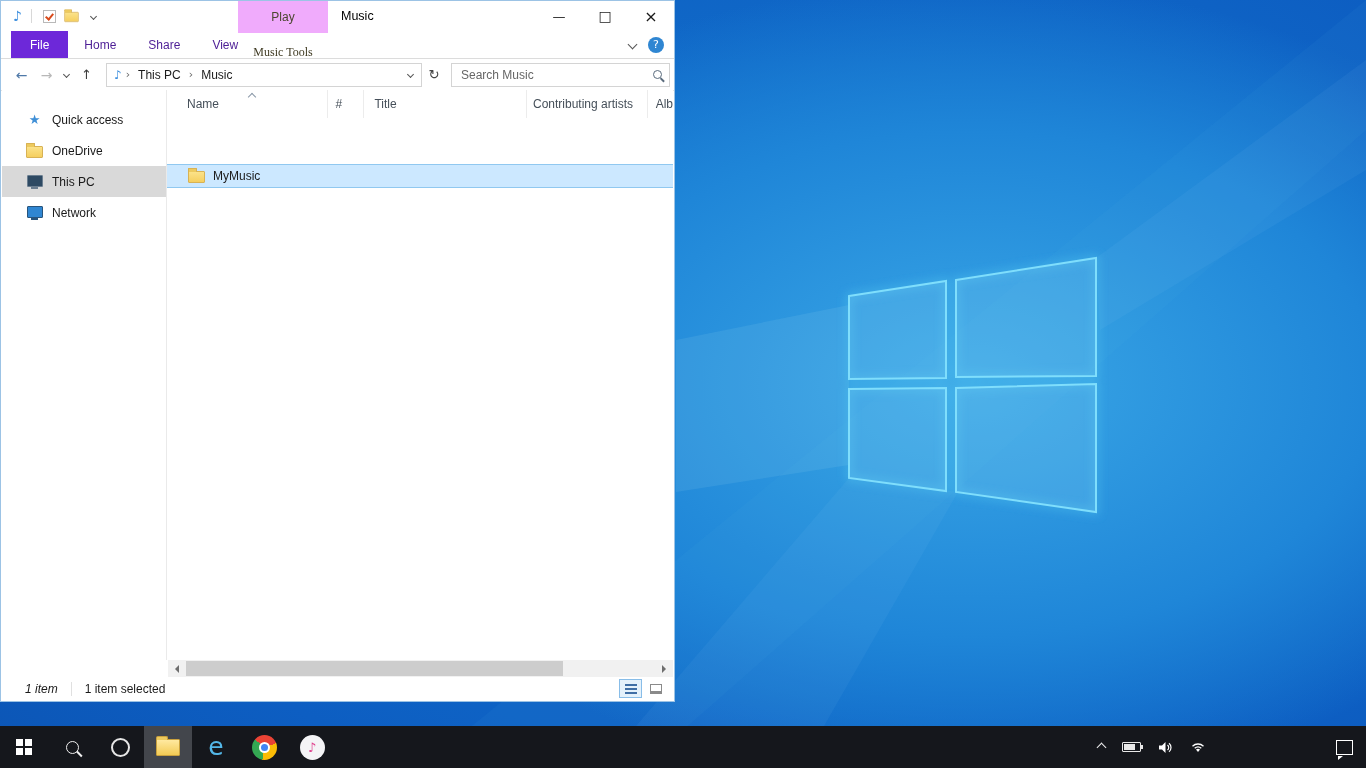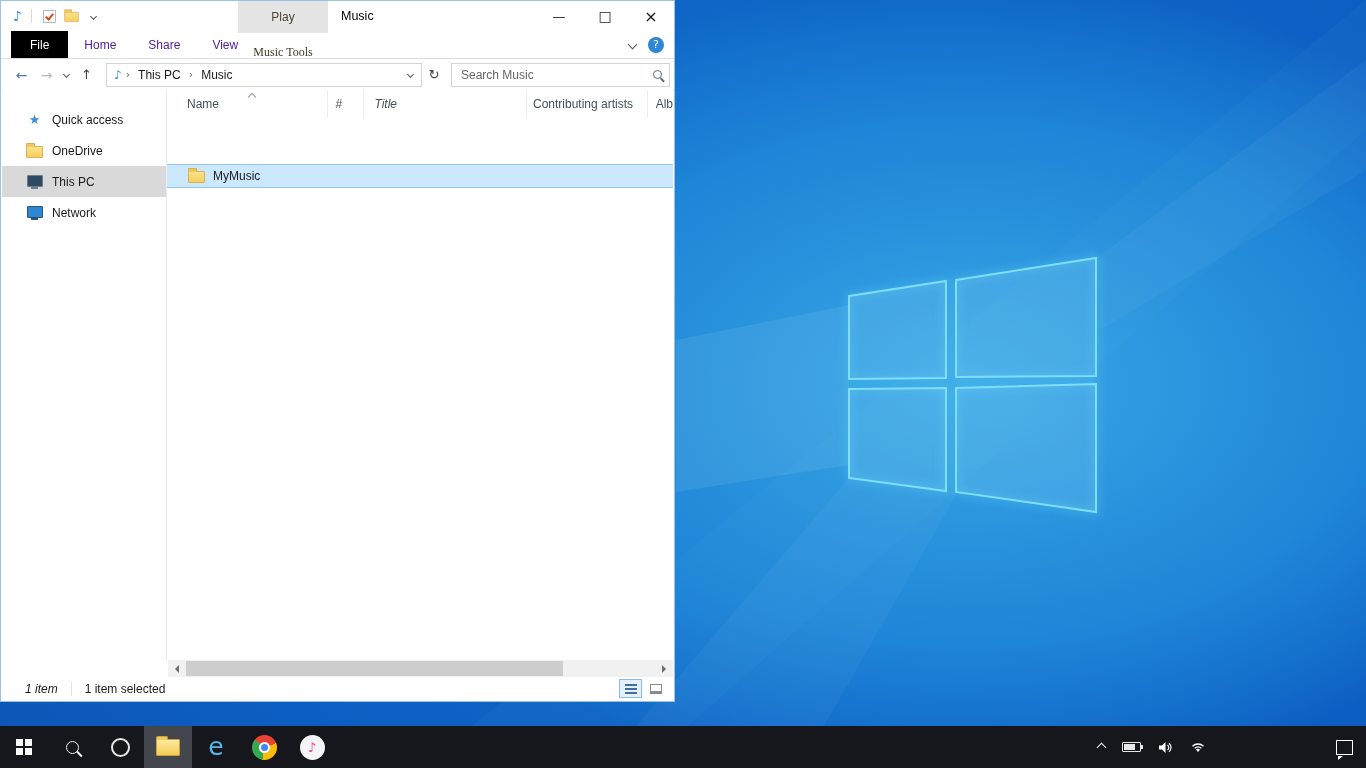--- a/index.html
+++ b/index.html
@@ -27,34 +27,34 @@
   }
 
   
   .titlebar { height:30px; display:flex; align-items:center; padding-left:12px; position:relative; background:#fff; }
   .app-icon { color:#3b8ede; font-size:14px; margin-right:9px; }
   .qat-sep { width:1px; height:14px; background:#d8d8d8; margin-right:7px; }
   .qat-btn { background:none; border:none; width:22px; height:22px; display:flex; align-items:center; justify-content:center; padding:0; }
   .prop-icon { width:11px; height:11px; border:1px solid #b9b9b9; background:#fff; position:relative; }
   .prop-icon::after { content:""; position:absolute; left:3px; top:1px; width:3px; height:6px;
     border-right:2px solid #d84a1b; border-bottom:2px solid #d84a1b; transform:rotate(40deg); }
-  .ctx-group { position:absolute; left:237px; top:0; width:90px; height:32px; background:#e5e5e5;
+  .ctx-group { position:absolute; left:237px; top:0; width:90px; height:32px; background:#f0abfc;
     display:flex; align-items:center; justify-content:center; font-size:12px; color:#4c4730; z-index:2; }
   .win-title { position:absolute; left:340px; top:0; line-height:30px; font-size:12.5px; color:#000; }
   .win-controls { position:absolute; right:0; top:0; height:30px; display:flex; }
   .win-btn { width:46px; height:30px; display:flex; align-items:center; justify-content:center;
     font-size:13px; color:#1a1a1a; background:none; border:none; padding:0; }
   .win-btn.max { font-size:14px; }
   .win-btn.close { font-size:16px; }
 
   
   .ribbon-row { height:27px; display:flex; align-items:stretch; padding-left:10px;
     position:relative; border-bottom:1px solid #dcdcdc; background:#fff; }
   .tab { display:flex; align-items:center; padding:0 16px; font-size:12px; color:#4c1d95; background:none; border:none; }
-  .tab.file-tab { background:#000000; color:#fff; padding:0 19px; }
+  .tab.file-tab { background:#6d28d9; color:#fff; padding:0 19px; }
   .tab.ctx-tab { position:absolute; left:237px; top:8px; height:27px; width:90px; justify-content:center; padding:0; color:#3f3a22;font-family:Liberation Serif, serif; }
   .ribbon-right { position:absolute; right:10px; top:0; height:27px; display:flex; align-items:center; gap:12px; }
   .flat-btn { background:none; border:none; padding:0; display:flex; align-items:center; justify-content:center; }
   .help-btn { width:16px; height:16px; border-radius:50%; background:#2f86d2; color:#fff;
     font-size:11px; display:flex; align-items:center; justify-content:center; border:none; padding:0; }
 
   .chev { display:inline-block; width:6px; height:6px; border-right:1.4px solid #555; border-bottom:1.4px solid #555; transform:rotate(45deg); }
   .chev.tiny { width:4px; height:4px; }
   .chev.up { transform:rotate(-135deg); }
   .chev.white { border-color:#eee; }
@@ -95,21 +95,21 @@
     border-radius:1px; position:relative; margin-top:2px; box-sizing:border-box; flex:none; }
   .folder-icon::before { content:""; position:absolute; top:-4px; left:-1px; width:7px; height:3px; background:#edca5e;
     border:1px solid #d8b254; border-bottom:none; border-radius:1px 1px 0 0; }
   .folder-icon.small { transform:scale(0.85); }
 
   .content { flex:1; position:relative; min-width:0; }
   .col-headers { height:28px; display:flex; align-items:center; font-size:12px; color:#454f59; }
   .col { height:100%; display:flex; align-items:center; border-right:1px solid #ececec; box-sizing:border-box; }
   .col-name { width:161px; padding-left:20px; position:relative; }
   .col-num { width:37px; padding-left:8px; }
-  .col-title { width:163px; padding-left:10px;font-style:italic; }
+  .col-title { width:163px; padding-left:10px; }
   .col-artists { width:121px; padding-left:6px; }
   .col-album { flex:1; padding-left:8px; border-right:none; }
   .sort-caret { position:absolute; top:4px; left:82px; width:5px; height:5px;
     border-left:1.3px solid #8a98a8; border-top:1.3px solid #8a98a8; transform:rotate(45deg); }
   .file-row { height:24px; display:flex; align-items:center; gap:8px; padding-left:21px; font-size:12px;
     margin-top:2px; box-sizing:border-box; }
   .file-row.selected { background:#cce8ff; border-top:1px solid #90c8f0; border-bottom:1px solid #90c8f0;margin-top:46px; }
 
   
   .h-scroll { position:absolute; bottom:24px; left:167px; right:1px; height:17px; background:#f1f1f1; display:flex; align-items:center; z-index:6; }

